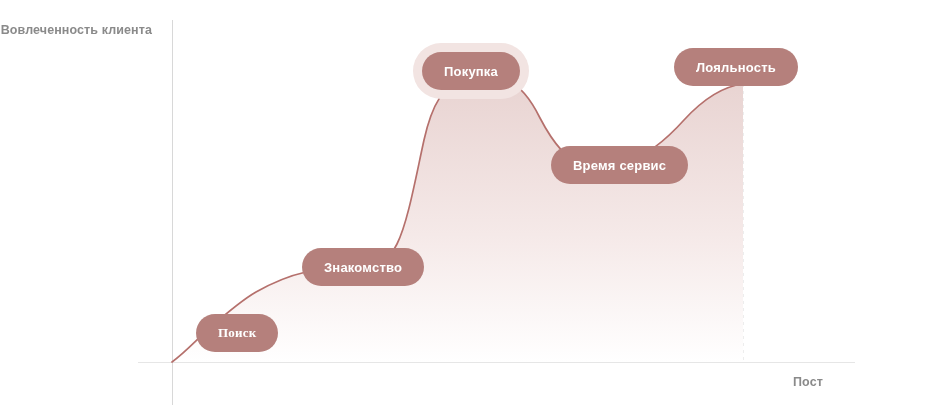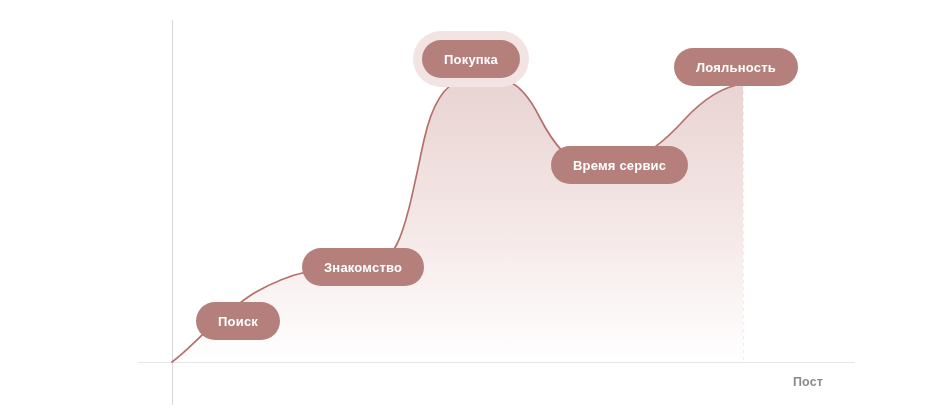--- a/index.html
+++ b/index.html
@@ -93,20 +93,21 @@
   }
   .stage-pill-label {
     pointer-events: none;
   }
 </style>
 </head>
 <body>
 
 <div id="chart-root">
 
+  <div class="axis-title axis-title-y">Вовлеченность клиента</div>
 
   <div class="axis-y-line"></div>
   <div class="axis-x-line"></div>
 
   <svg id="plot-svg" viewBox="0 0 927 412" preserveAspectRatio="none" xmlns="http://www.w3.org/2000/svg">
     <defs>
       <linearGradient id="areaGrad" x1="0" y1="0" x2="0" y2="1">
         <stop offset="0%" stop-color="#e8d3d1" stop-opacity="1"></stop>
         <stop offset="55%" stop-color="#f5e9e8" stop-opacity="1"></stop>
         <stop offset="100%" stop-color="#ffffff" stop-opacity="1"></stop>
@@ -146,29 +147,29 @@
              C 408,222 416,176 424,140
              C 432,104 444,84 462,80
              C 475,77 492,78 504,80
              C 518,83 530,98 540,118
              C 552,141 566,160 583,165
              C 598,169 612,167 627,162
              C 648,155 666,140 684,120
              C 706,96 726,86 743,84"></path>
   </svg>
 
-  <div class="stage-pill" style="left:196px; top:302px;">
+  <div class="stage-pill" style="left:196px; top:314px;font-family:Liberation Serif, serif;">
     <span class="stage-pill-label">Поиск</span>
   </div>
 
   <div class="stage-pill" style="left:302px; top:248px;">
     <span class="stage-pill-label">Знакомство</span>
   </div>
 
-  <div class="stage-pill highlighted" style="left:422px; top:40px;">
+  <div class="stage-pill highlighted" style="left:422px; top:52px;">
     <span class="stage-pill-label">Покупка</span>
   </div>
 
   <div class="stage-pill" style="left:551px; top:146px;">
     <span class="stage-pill-label">Время сервис</span>
   </div>
 
   <div class="stage-pill" style="left:674px; top:48px;">
     <span class="stage-pill-label">Лояльность</span>
   </div>

